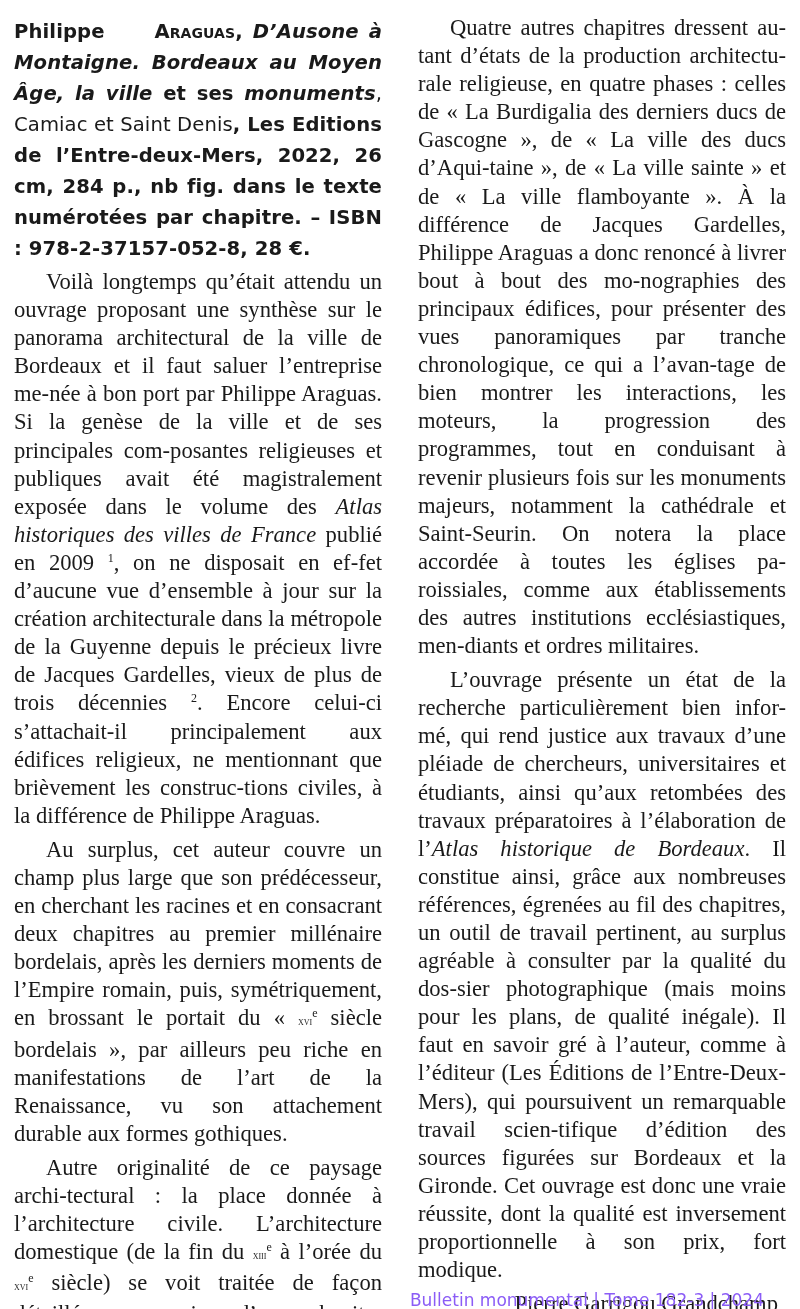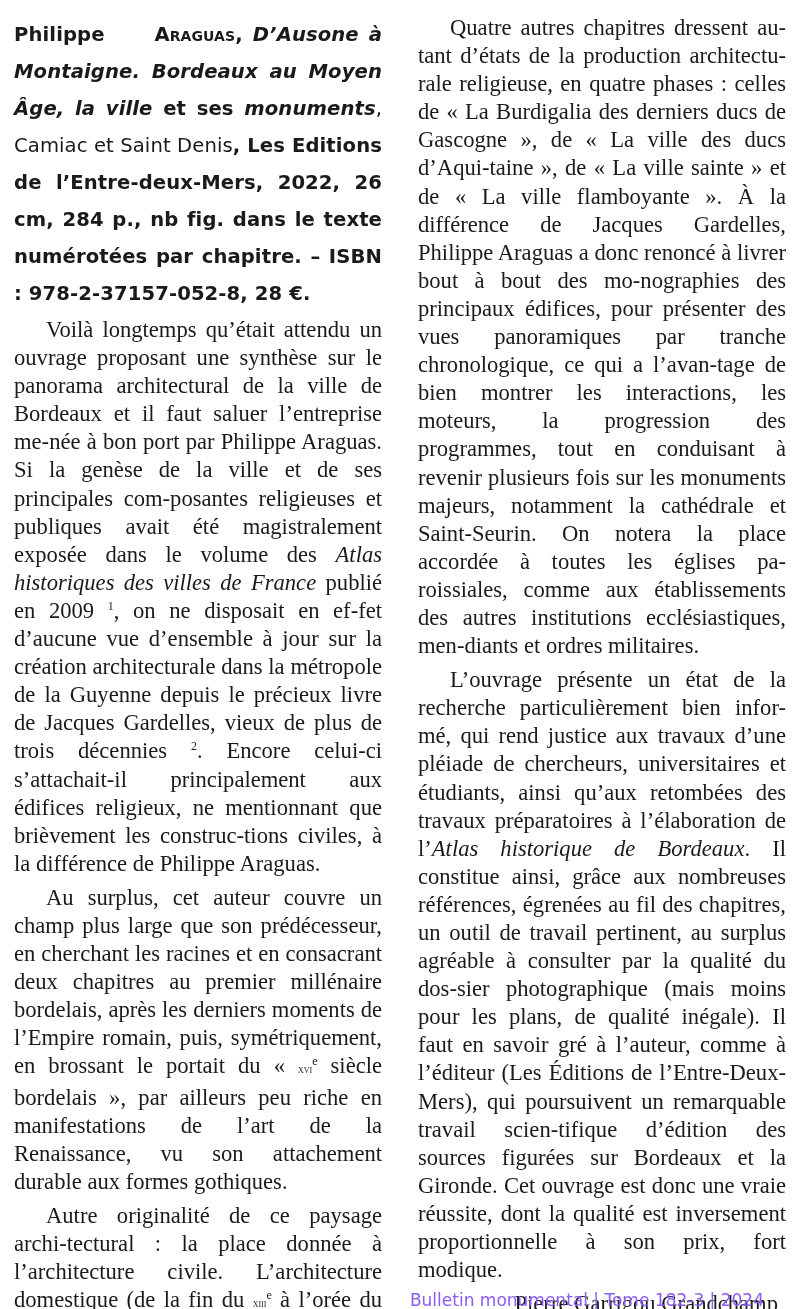--- a/index.html
+++ b/index.html
@@ -7,21 +7,21 @@
     width: 800px; height: 1309px; position: relative; overflow: hidden;
     color: #1a1a1a;
     font-family: "Liberation Serif", "DejaVu Serif", serif;
   }
   .page { position: absolute; left: 14px; top: 14px; width: 772px; height: 1280px; }
   .col { position: absolute; top: 0; width: 368px; }
   .col-left { left: 0; }
   .col-right { left: 404px; }
   .heading {
     font-family: "DejaVu Sans", "Liberation Sans", sans-serif;
-    font-weight: bold; font-size: 19.6px; line-height: 37px;
+    font-weight: bold; font-size: 19.6px; line-height: 31px;
     text-align: justify; margin: 2px 0 4px 0; letter-spacing: 0.1px;
   }
   .heading .it { font-style: italic; }
   .heading .sc { font-variant: small-caps; }
   .heading .light { font-weight: normal; }
   p.para {
     font-size: 22.6px; line-height: 28.1px; margin: 0 0 6px 0;
     text-align: justify; text-indent: 32px; hyphens: manual;
   }
   .it { font-style: italic; }

